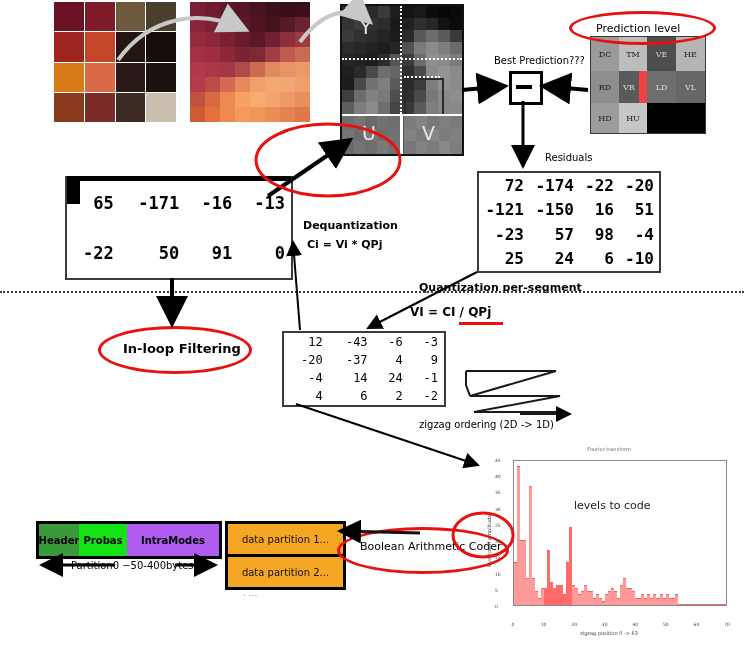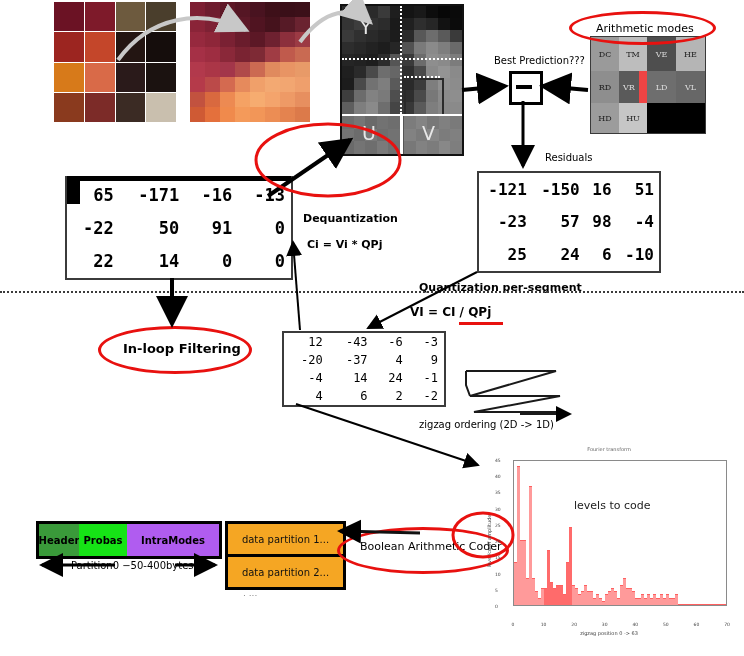--- a/index.html
+++ b/index.html
@@ -336,29 +336,35 @@
   <div class="pm-cell" style="left:0;top:34px;width:28px;height:32px;background:#8e8e8e;">RD</div>
   <div class="pm-cell" style="left:28px;top:34px;width:20px;height:32px;background:#5a5a5a;color:#ddd;">VR</div>
   <div class="pm-cell" style="left:56px;top:34px;width:29px;height:32px;background:#6e6e6e;color:#ddd;">LD</div>
   <div class="pm-cell" style="left:85px;top:34px;width:29px;height:32px;background:#676767;color:#ddd;">VL</div>
 
   <div class="pm-cell" style="left:0;top:66px;width:28px;height:30px;background:#9c9c9c;">HD</div>
   <div class="pm-cell" style="left:28px;top:66px;width:28px;height:30px;background:#c6c6c6;">HU</div>
   <div class="pm-cell" style="left:56px;top:66px;width:58px;height:30px;background:#000;"></div>
 </div>
 
-<span class="lbl" style="left:596px;top:22px;font-size:11px;">Arithmetic modes</span>
+<span class="lbl" style="left:596px;top:22px;font-size:11px;">Prediction level</span>
 <div class="ellipse" style="left:569px;top:11px;width:141px;height:28px;"></div>
 
 <div class="abs" id="minus-box"></div>
 <span class="lbl" style="left:494px;top:55px;font-size:10px;">Best Prediction???</span>
 
 <div class="matrix" id="resid-matrix">
   <table>
     <tbody>
+        <tr>
+          <td>72</td>
+          <td>-174</td>
+          <td>-22</td>
+          <td>-20</td>
+        </tr>
     <tr>
           <td>-121</td>
           <td>-150</td>
           <td>16</td>
           <td>51</td>
         </tr>
     <tr>
           <td>-23</td>
           <td>57</td>
           <td>98</td>
@@ -385,26 +391,20 @@
           <td>-171</td>
           <td>-16</td>
           <td>-13</td>
         </tr>
     <tr>
           <td>-22</td>
           <td>50</td>
           <td>91</td>
           <td>0</td>
         </tr>
-    <tr>
-          <td>22</td>
-          <td>14</td>
-          <td>0</td>
-          <td>0</td>
-        </tr>
   </tbody>
     </table>
 </div>
 
 <div class="matrix" id="quant-matrix">
   <table>
     <tbody>
         <tr>
           <td>12</td>
           <td>-43</td>
@@ -426,21 +426,21 @@
     <tr>
           <td>4</td>
           <td>6</td>
           <td>2</td>
           <td>-2</td>
         </tr>
   </tbody>
     </table>
 </div>
 
-<span class="lbl bold" style="left:303px;top:212px;font-size:11px;">Dequantization</span>
+<span class="lbl bold" style="left:303px;top:219px;font-size:11px;">Dequantization</span>
 <span class="lbl bold" style="left:307px;top:238px;font-size:11px;">Ci = Vi * QPj</span>
 <span class="lbl bold" style="left:419px;top:281px;font-size:11px;">Quantization per-segment</span>
 <span class="lbl bold" style="left:410px;top:305px;font-size:12px;">VI = CI / QPj</span>
 <div class="abs" style="left:459px;top:322px;width:44px;height:3px;background:#e8110f;"></div>
 
 <div id="sep"></div>
 
 <span class="lbl bold" style="left:123px;top:341px;font-size:13px;">In-loop Filtering</span>
 <div class="ellipse" style="left:98px;top:326px;width:148px;height:42px;"></div>
 

